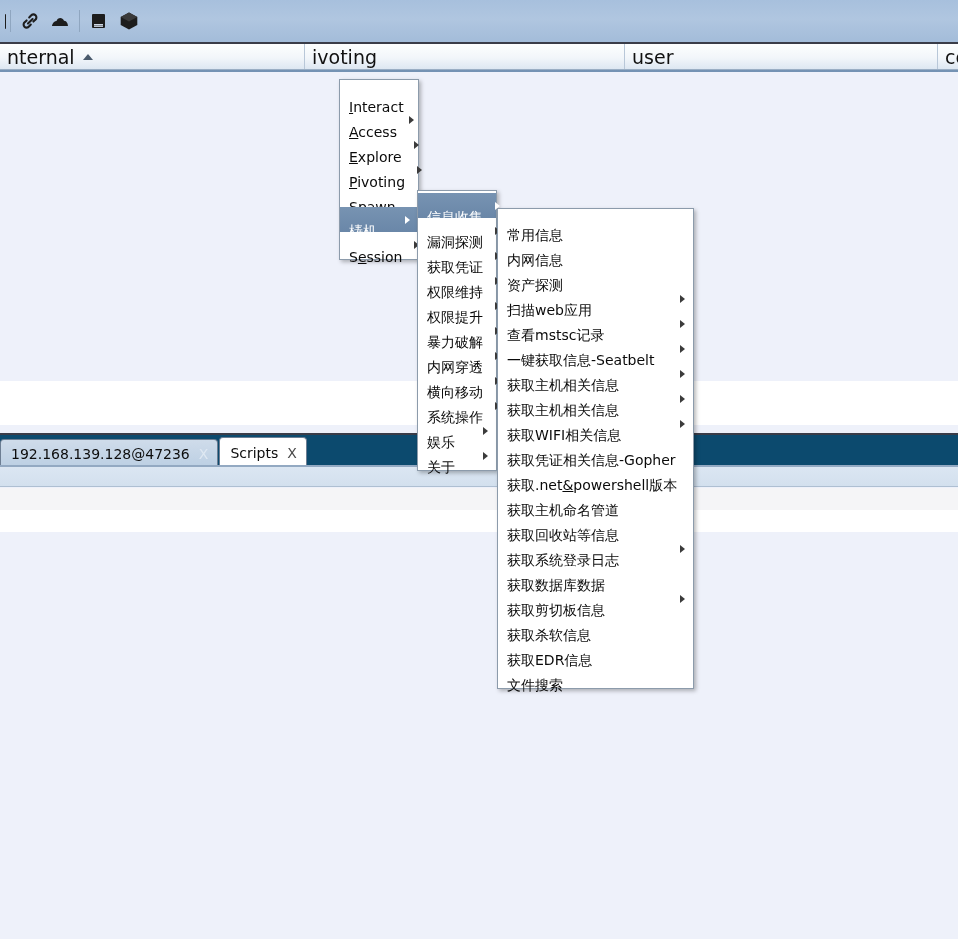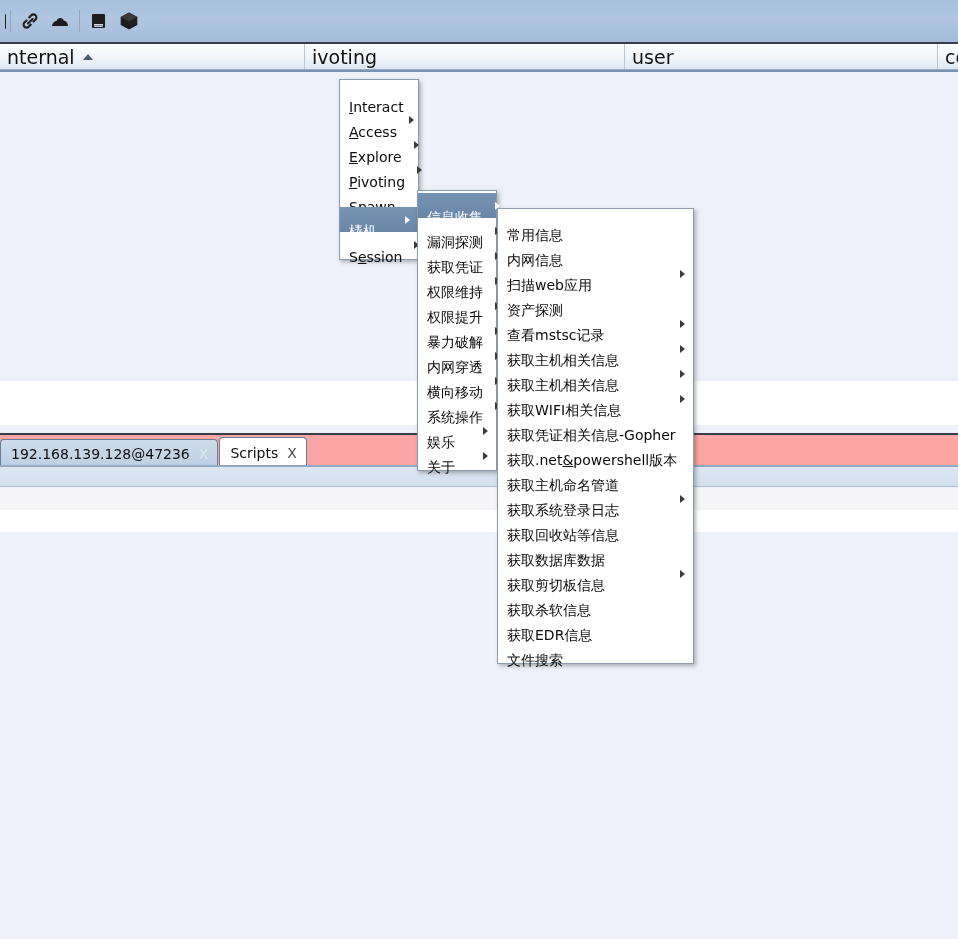--- a/index.html
+++ b/index.html
@@ -61,21 +61,21 @@
     position:absolute;left:0;top:425px;width:958px;height:10px;
     background:#eef1fa;border-bottom:2px solid #3a3c48;box-sizing:border-box;
     display:flex;align-items:center;justify-content:center;
   }
   #grip{display:flex;gap:3px;}
   #grip i{width:4px;height:5px;display:block;
     background:repeating-linear-gradient(to bottom,#8ea4bd 0 1px,transparent 1px 2px,#8ea4bd 2px 3px,transparent 3px 5px);}
   
   #tabstrip{
     position:absolute;left:0;top:435px;width:958px;height:32px;
-    background:#fca5a5;display:flex;align-items:flex-end;
+    background:#0c4a6e;display:flex;align-items:flex-end;
   }
   .tab{
     height:28px;display:flex;align-items:center;gap:9px;
     padding:0 9px 0 10px;margin-right:1px;
     border:1px solid #6d7e93;border-bottom:none;
     border-radius:4px 4px 0 0;box-sizing:border-box;
     font-size:14px;white-space:nowrap;
   }
   .tab.inactive{background:linear-gradient(to bottom,#cfdcea 0%,#bccfe3 100%);color:#0d0d0d;}
   .tab.active{background:#ffffff;color:#0d0d0d;height:30px;}
@@ -294,31 +294,35 @@
   </div>
 
 <div class="menu" id="menu3">
     <div class="mi">
       <span class="lbl">常用信息</span>
     </div>
     <div class="mi">
       <span class="lbl">内网信息</span>
     </div>
     <div class="mi">
+      <span class="lbl">资产探测</span>
+    </div>
+    <div class="mi">
       <span class="lbl">扫描web应用</span>
       <span class="arr"></span>
     </div>
     <div class="mi">
-      <span class="lbl">资产探测</span>
-    </div>
-    <div class="mi">
       <span class="lbl">查看mstsc记录</span>
       <span class="arr"></span>
     </div>
     <div class="mi">
+      <span class="lbl">一键获取信息-Seatbelt</span>
+      <span class="arr"></span>
+    </div>
+    <div class="mi">
       <span class="lbl">获取主机相关信息</span>
       <span class="arr"></span>
     </div>
     <div class="mi">
       <span class="lbl">获取主机相关信息</span>
       <span class="arr"></span>
     </div>
     <div class="mi">
       <span class="lbl">获取WIFI相关信息</span>
       <span class="arr"></span>
@@ -326,27 +330,27 @@
     <div class="mi">
       <span class="lbl">获取凭证相关信息-Gopher</span>
     </div>
     <div class="mi">
       <span class="lbl">获取.net<span class="mn">&amp;</span>powershell版本</span>
     </div>
     <div class="mi">
       <span class="lbl">获取主机命名管道</span>
     </div>
     <div class="mi">
+      <span class="lbl">获取回收站等信息</span>
+    </div>
+    <div class="mi">
       <span class="lbl">获取系统登录日志</span>
       <span class="arr"></span>
     </div>
     <div class="mi">
-      <span class="lbl">获取回收站等信息</span>
-    </div>
-    <div class="mi">
       <span class="lbl">获取数据库数据</span>
     </div>
     <div class="mi">
       <span class="lbl">获取剪切板信息</span>
       <span class="arr"></span>
     </div>
     <div class="mi">
       <span class="lbl">获取杀软信息</span>
     </div>
     <div class="mi">

